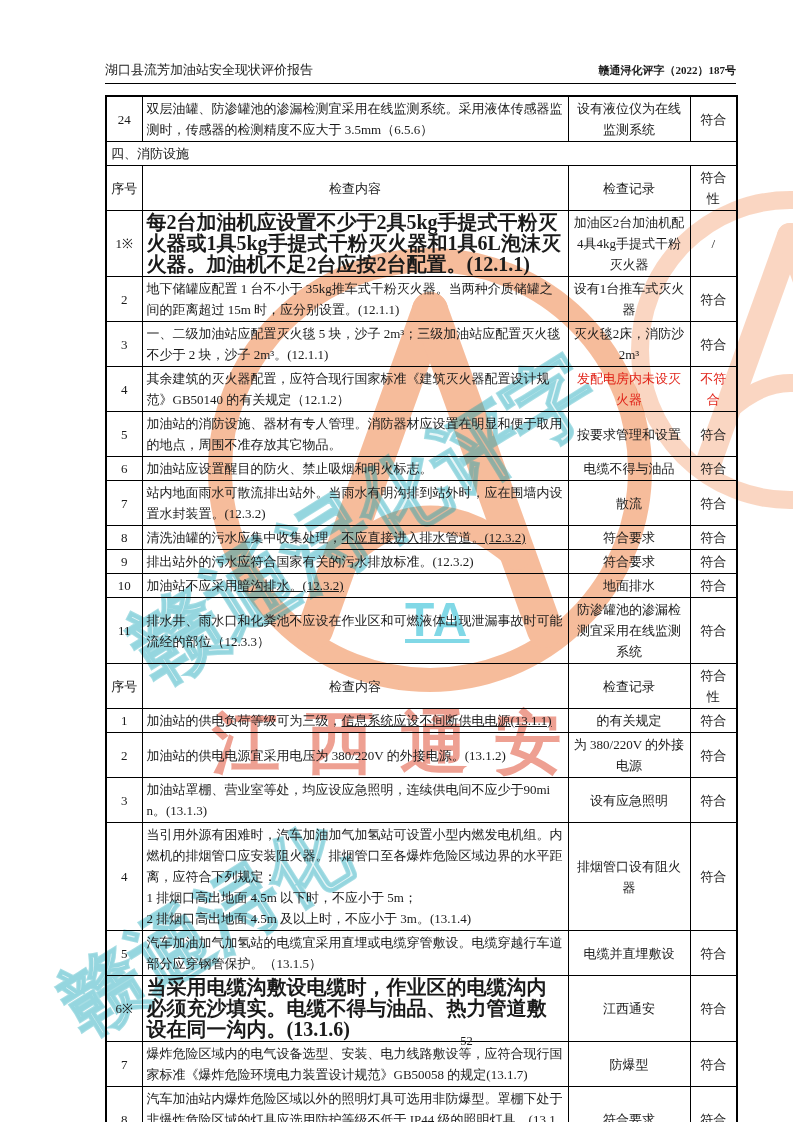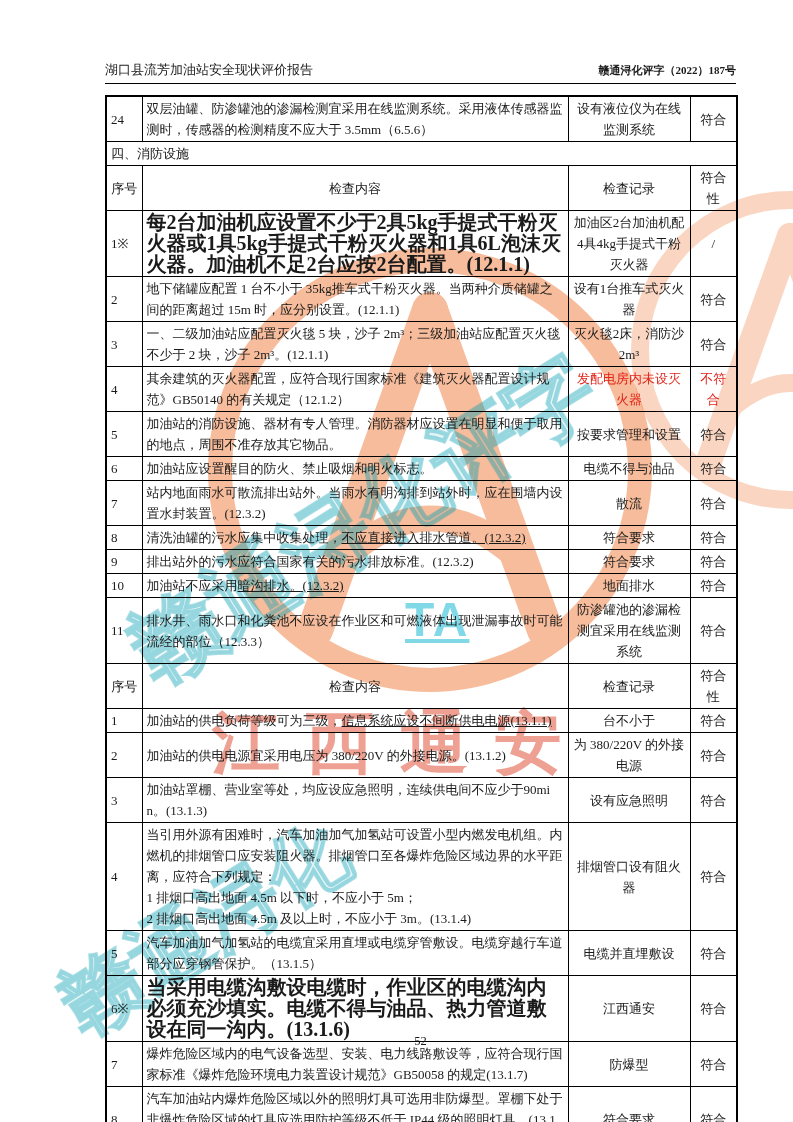--- a/index.html
+++ b/index.html
@@ -17,32 +17,32 @@
   
   table.insp{
     position:absolute;top:95px;left:105px;width:631px;z-index:2;
     border-collapse:collapse;table-layout:fixed;background:transparent;
     border:2px solid #000;
   }
   table.insp td{
     border:1px solid #000;font-size:13px;line-height:21px;
     padding:1px 4px;vertical-align:middle;word-break:break-all;
   }
-  td.cell-no{padding:1px 0;margin-top:43px;}
+  td.cell-no{text-align:center;padding:1px 0;margin-top:43px;}
   td.cell-record{text-align:center;padding:1px 2px;margin-left:40px;}
   td.cell-comp{text-align:center;padding:1px 1px;}
   td.section-title{text-align:left;font-size:14px;line-height:20px;}
   td.col-hdr{text-align:center;font-size:14px;line-height:20px;}
   tr.bold td.cell-content{font-weight:bold;font-size:20px;}
   .red{color:#e1251b;}
   .u{text-decoration:underline;}
   
   .page-footer{
     position:absolute;top:1034px;left:105px;width:631px;z-index:2;
-    text-align:center;font-size:12.5px;
+    text-align:center;font-size:12.5px;padding-left:46px;
   }
   
   .wm{position:absolute;inset:0;z-index:1;pointer-events:none;}
   .wm-stamp{position:absolute;left:195px;top:235px;opacity:.5;}
   .wm-stamp2{position:absolute;left:610px;top:170px;opacity:.3;}
   .wm-ta{
     position:absolute;left:405px;top:592px;font-family:"Liberation Sans",sans-serif;
     font-weight:bold;font-size:48px;color:rgba(45,190,214,0.6);letter-spacing:2px;text-decoration:underline;
   }
   .wm-red{
@@ -175,21 +175,21 @@
       </tr>
       <tr>
         <td class="col-hdr">序号</td>
         <td class="col-hdr">检查内容</td>
         <td class="col-hdr">检查记录</td>
         <td class="col-hdr">符合性</td>
       </tr>
       <tr>
         <td class="cell-no">1</td>
         <td class="cell-content"><span>加油站的供电负荷等级可为三级，</span><span class="u">信息系统应设不间断供电电源(13.1.1)</span></td>
-        <td class="cell-record">台不小于</td>
+        <td class="cell-record">的有关规定</td>
         <td class="cell-comp">符合</td>
       </tr>
       <tr>
         <td class="cell-no">2</td>
         <td class="cell-content"><span>加油站的供电电源宜采用电压为 380/220V 的外接电源。(13.1.2)</span></td>
         <td class="cell-record">为 380/220V 的外接电源</td>
         <td class="cell-comp">符合</td>
       </tr>
       <tr>
         <td class="cell-no">3</td>

